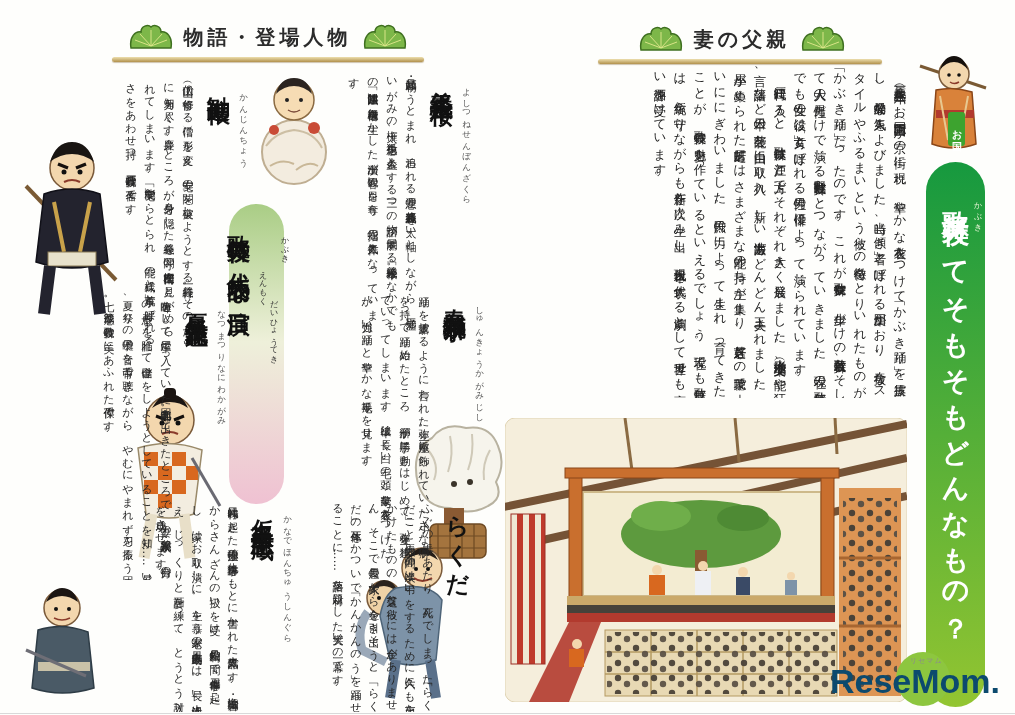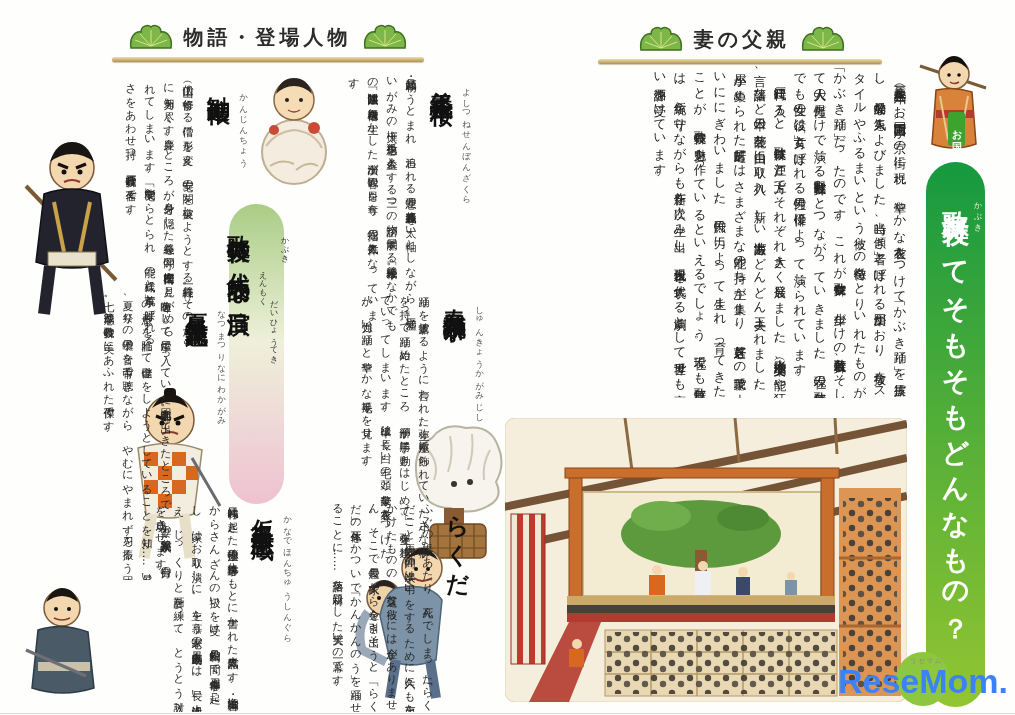--- a/index.html
+++ b/index.html
@@ -49,22 +49,22 @@
   .okuni-tag{position:absolute;left:948px;top:112px;width:17px;height:34px;background:#3da32f;border-radius:3px;
              display:flex;align-items:center;justify-content:center;z-index:6;}
   .okuni-tag span{writing-mode:vertical-rl;color:#fff;font-size:10px;font-weight:bold;}
 
   
   .illu{position:absolute;z-index:1;}
 
   
   .logo{position:absolute;left:830px;top:652px;width:182px;height:58px;z-index:10;}
   .logo-circle{position:absolute;left:66px;top:0px;width:54px;height:54px;border-radius:50%;background:#8dc63f;}
-  .logo-text{position:absolute;left:8px;top:10px;font-family:"Liberation Sans","DejaVu Sans",sans-serif;
-             font-weight:bold;font-size:34px;color:#3b82f6;letter-spacing:0px;}
+  .logo-text{position:absolute;left:0;top:10px;font-family:"Liberation Sans","DejaVu Sans",sans-serif;
+             font-weight:bold;font-size:34px;color:#0c4a6e;letter-spacing:0px;}
   .logo-ruby{position:absolute;left:80px;top:4px;font-size:7px;color:#8c8c8c;letter-spacing:1px;
              font-family:"Liberation Sans",sans-serif;}
 </style>
 </head>
 <body>
 
 <div id="stage">
 
   <div class="page-header" style="left:110px;top:22px;width:315px;">
     <svg class="pine" viewBox="0 0 46 26">

